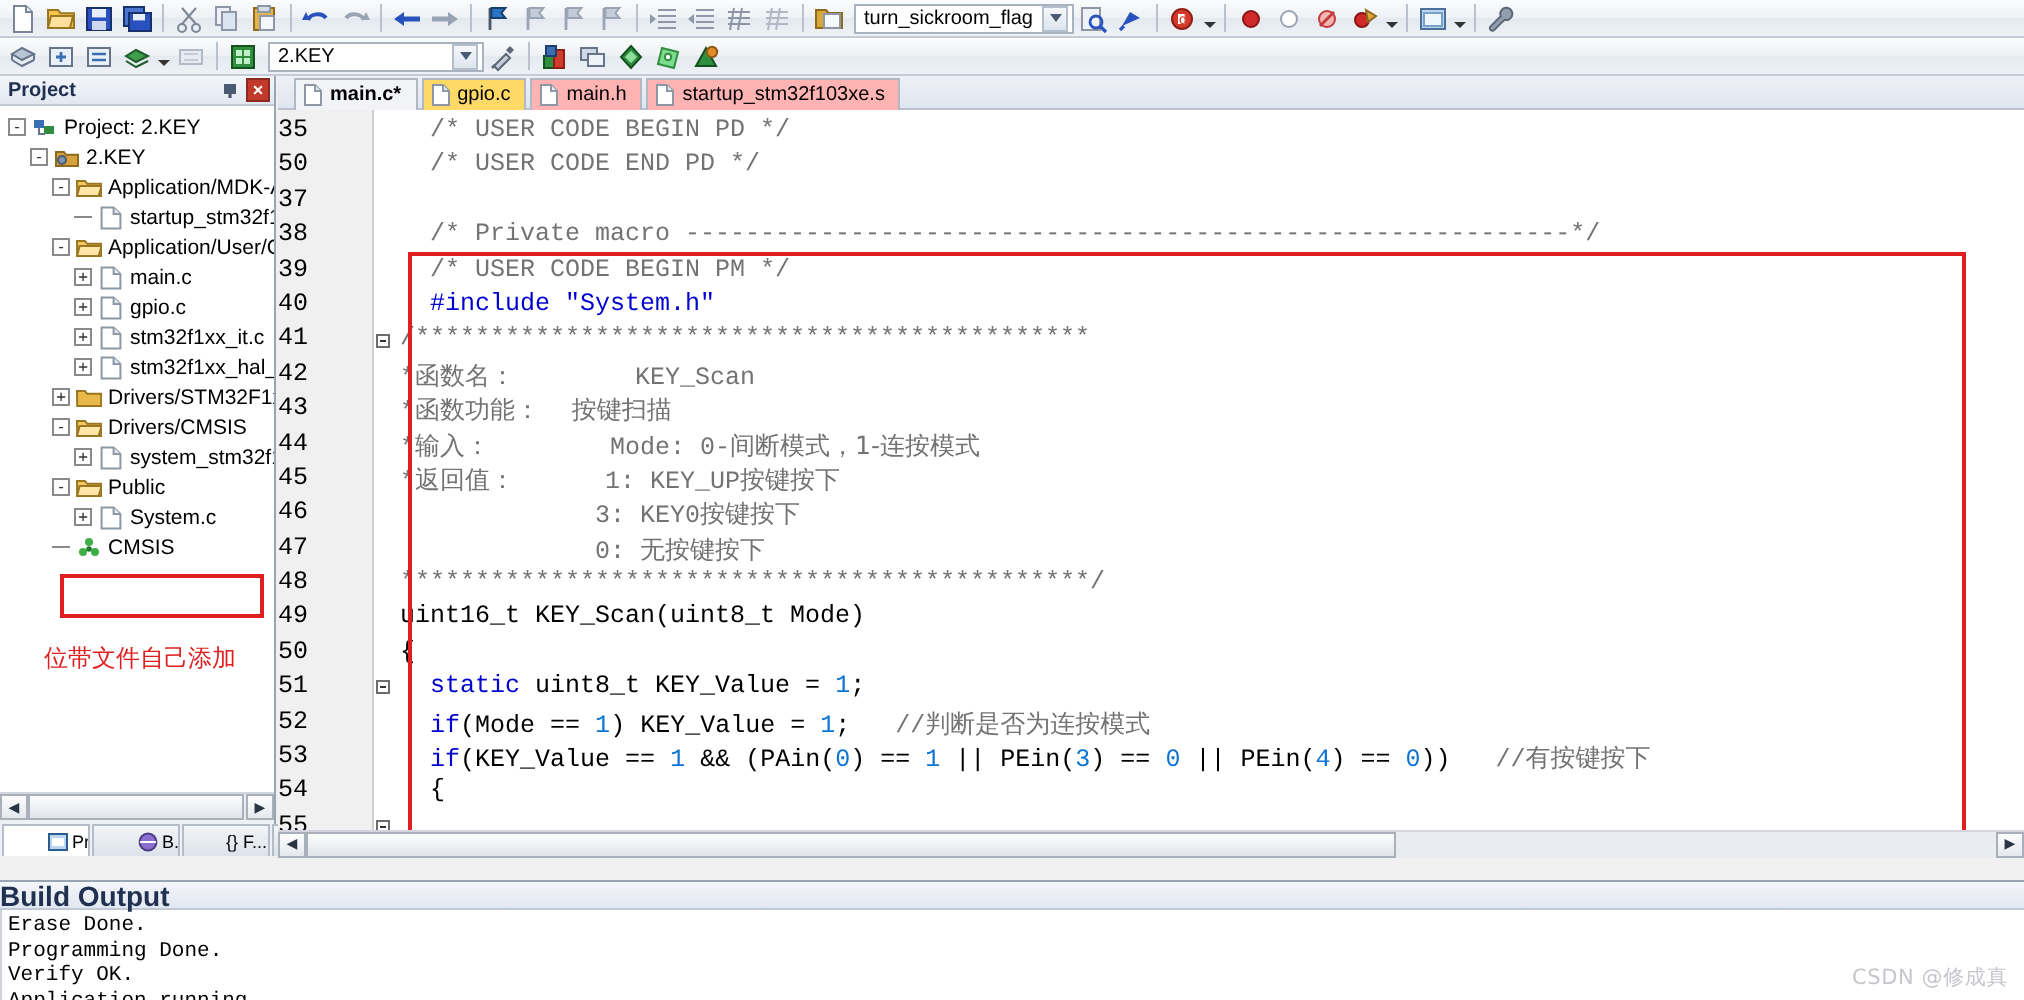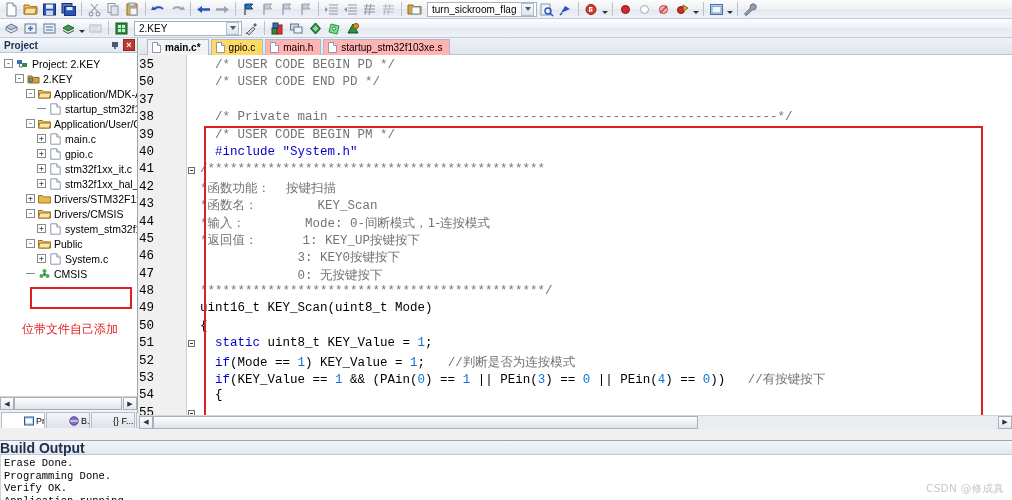--- a/index.html
+++ b/index.html
@@ -957,26 +957,26 @@
           <div class="fold"></div>
           <div class="fold"></div>
           <div class="fold">
             <span class="fbox"></span>
           </div>
         </div>
       <div id="code">
           <div class="cl"><span class="c-txt">  </span><span class="c-com">/* USER CODE BEGIN PD */</span></div>
           <div class="cl"><span class="c-txt">  </span><span class="c-com">/* USER CODE END PD */</span></div>
           <div class="cl">&nbsp;</div>
-          <div class="cl"><span class="c-txt">  </span><span class="c-com">/* Private main -----------------------------------------------------------*/</span></div>
+          <div class="cl"><span class="c-txt">  </span><span class="c-com">/* Private macro -----------------------------------------------------------*/</span></div>
           <div class="cl"><span class="c-txt">  </span><span class="c-com">/* USER CODE BEGIN PM */</span></div>
           <div class="cl"><span class="c-txt">  </span><span class="c-kw">#include "System.h"</span></div>
           <div class="cl"><span class="c-com">/*********************************************</span></div>
+          <div class="cl"><span class="c-com">*</span><span class="c-com cn">函数名：</span><span class="c-com">        KEY_Scan</span></div>
           <div class="cl"><span class="c-com">*</span><span class="c-com cn">函数功能：</span><span class="c-com cn">    按键扫描</span></div>
-          <div class="cl"><span class="c-com">*</span><span class="c-com cn">函数名：</span><span class="c-com">        KEY_Scan</span></div>
           <div class="cl"><span class="c-com">*</span><span class="c-com cn">输入：</span><span class="c-com">        Mode: 0-</span><span class="c-com cn">间断模式，1-连按模式</span></div>
           <div class="cl"><span class="c-com">*</span><span class="c-com cn">返回值：</span><span class="c-com">      1: KEY_UP</span><span class="c-com cn">按键按下</span></div>
           <div class="cl"><span class="c-com">             3: KEY0</span><span class="c-com cn">按键按下</span></div>
           <div class="cl"><span class="c-com">             0: </span><span class="c-com cn">无按键按下</span></div>
           <div class="cl"><span class="c-com">**********************************************/</span></div>
           <div class="cl"><span class="c-txt">uint16_t KEY_Scan(uint8_t Mode)</span></div>
           <div class="cl"><span class="c-txt">{</span></div>
           <div class="cl"><span class="c-txt">  </span><span class="c-kw">static</span><span class="c-txt"> uint8_t KEY_Value = </span><span class="c-num">1</span><span class="c-txt">;</span></div>
           <div class="cl"><span class="c-txt">  </span><span class="c-kw">if</span><span class="c-txt">(Mode == </span><span class="c-num">1</span><span class="c-txt">) KEY_Value = </span><span class="c-num">1</span><span class="c-txt">;   </span><span class="c-com">//</span><span class="c-com cn">判断是否为连按模式</span></div>
           <div class="cl"><span class="c-txt">  </span><span class="c-kw">if</span><span class="c-txt">(KEY_Value == </span><span class="c-num">1</span><span class="c-txt"> &amp;&amp; (PAin(</span><span class="c-num">0</span><span class="c-txt">) == </span><span class="c-num">1</span><span class="c-txt"> || PEin(</span><span class="c-num">3</span><span class="c-txt">) == </span><span class="c-num">0</span><span class="c-txt"> || PEin(</span><span class="c-num">4</span><span class="c-txt">) == </span><span class="c-num">0</span><span class="c-txt">))   </span><span class="c-com">//</span><span class="c-com cn">有按键按下</span></div>

